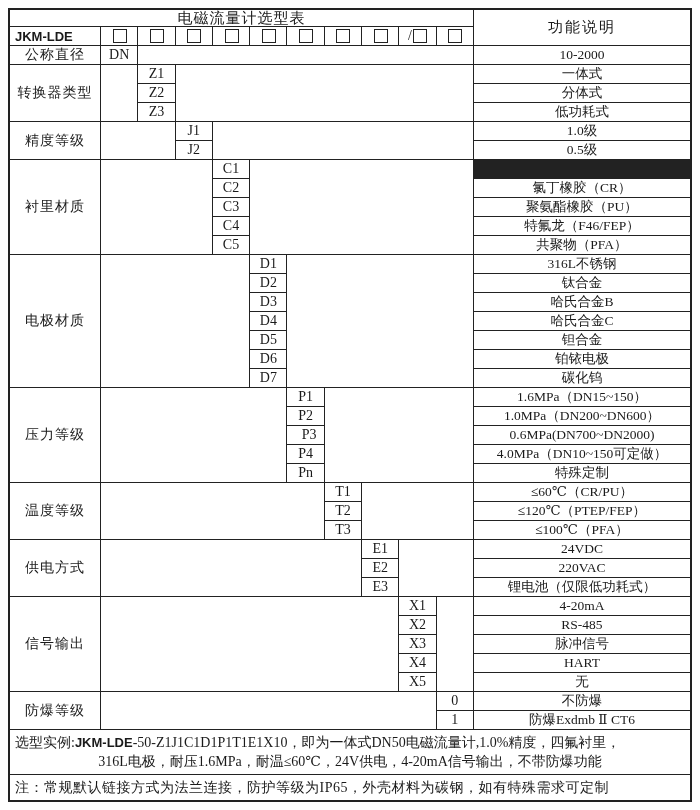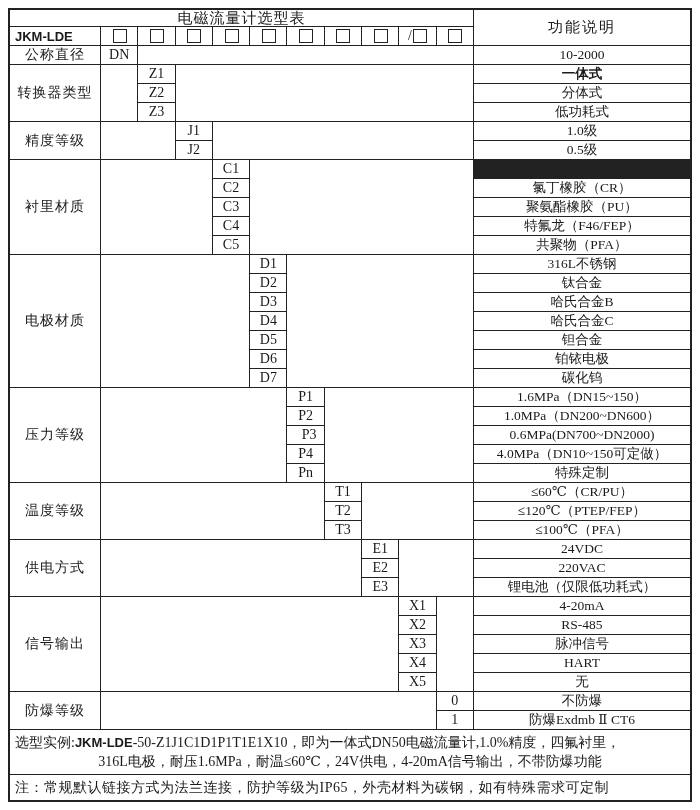--- a/index.html
+++ b/index.html
@@ -80,21 +80,21 @@
       <span class="slash"></span>
       <span class="box"></span>
     </div>
     <div class="cell label" style="grid-area: 3 / 1 / 4 / 2;">公称直径</div>
     <div class="cell code" style="grid-area: 3 / 2 / 4 / 3;">DN</div>
     <div class="cell desc" style="grid-area: 3 / 12 / 4 / 13;">10-2000</div>
     <div class="cell blank" style="grid-area: 3 / 3 / 4 / 12;"></div>
     <div class="cell label" style="grid-area: 4 / 1 / 7 / 2;">转换器类型</div>
     <div class="cell blank" style="grid-area: 4 / 2 / 7 / 3;"></div>
     <div class="cell code" style="grid-area: 4 / 3 / 5 / 4;">Z1</div>
-    <div class="cell desc" style="grid-area: 4 / 12 / 5 / 13; font-weight: bold;">一体式</div>
+    <div class="cell desc" style="grid-area: 4 / 12 / 5 / 13;">一体式</div>
     <div class="cell code" style="grid-area: 5 / 3 / 6 / 4;">Z2</div>
     <div class="cell desc" style="grid-area: 5 / 12 / 6 / 13;">分体式</div>
     <div class="cell code" style="grid-area: 6 / 3 / 7 / 4;">Z3</div>
     <div class="cell desc" style="grid-area: 6 / 12 / 7 / 13; font-family: Liberation Serif, serif;">低功耗式</div>
     <div class="cell blank" style="grid-area: 4 / 4 / 7 / 12;"></div>
     <div class="cell label" style="grid-area: 7 / 1 / 9 / 2;">精度等级</div>
     <div class="cell blank" style="grid-area: 7 / 2 / 9 / 4;"></div>
     <div class="cell code" style="grid-area: 7 / 4 / 8 / 5;">J1</div>
     <div class="cell desc" style="grid-area: 7 / 12 / 8 / 13;">1.0级</div>
     <div class="cell code" style="grid-area: 8 / 4 / 9 / 5;">J2</div>

